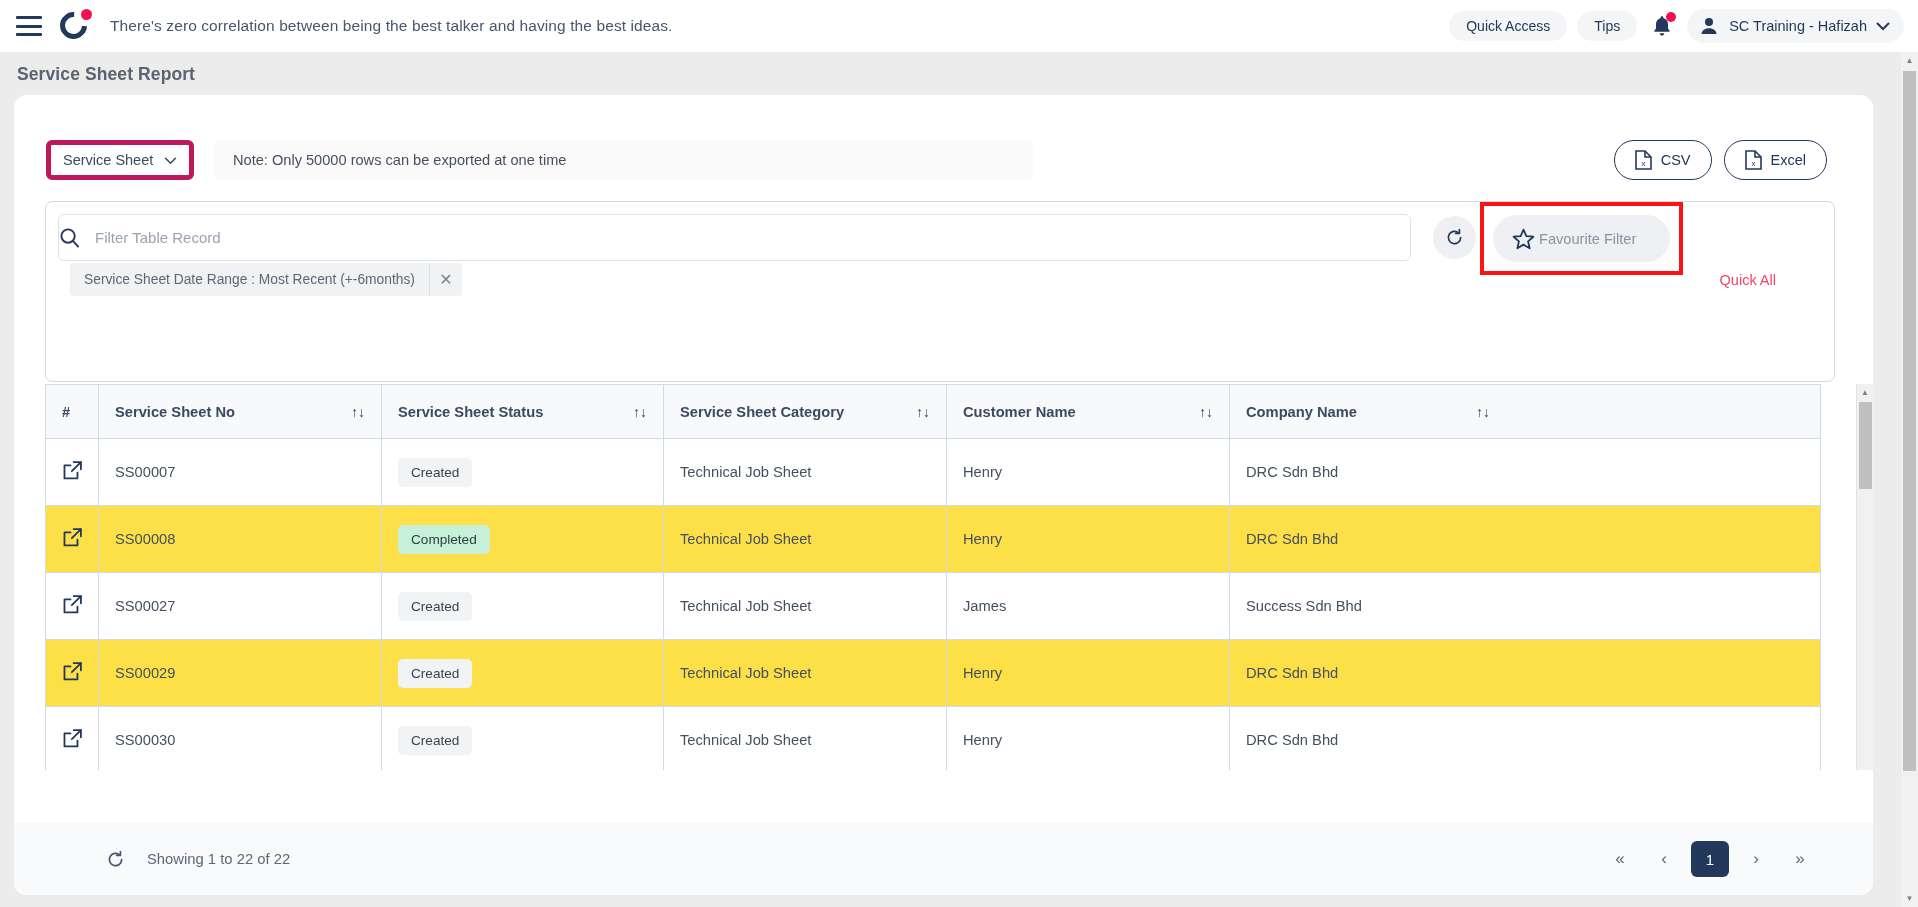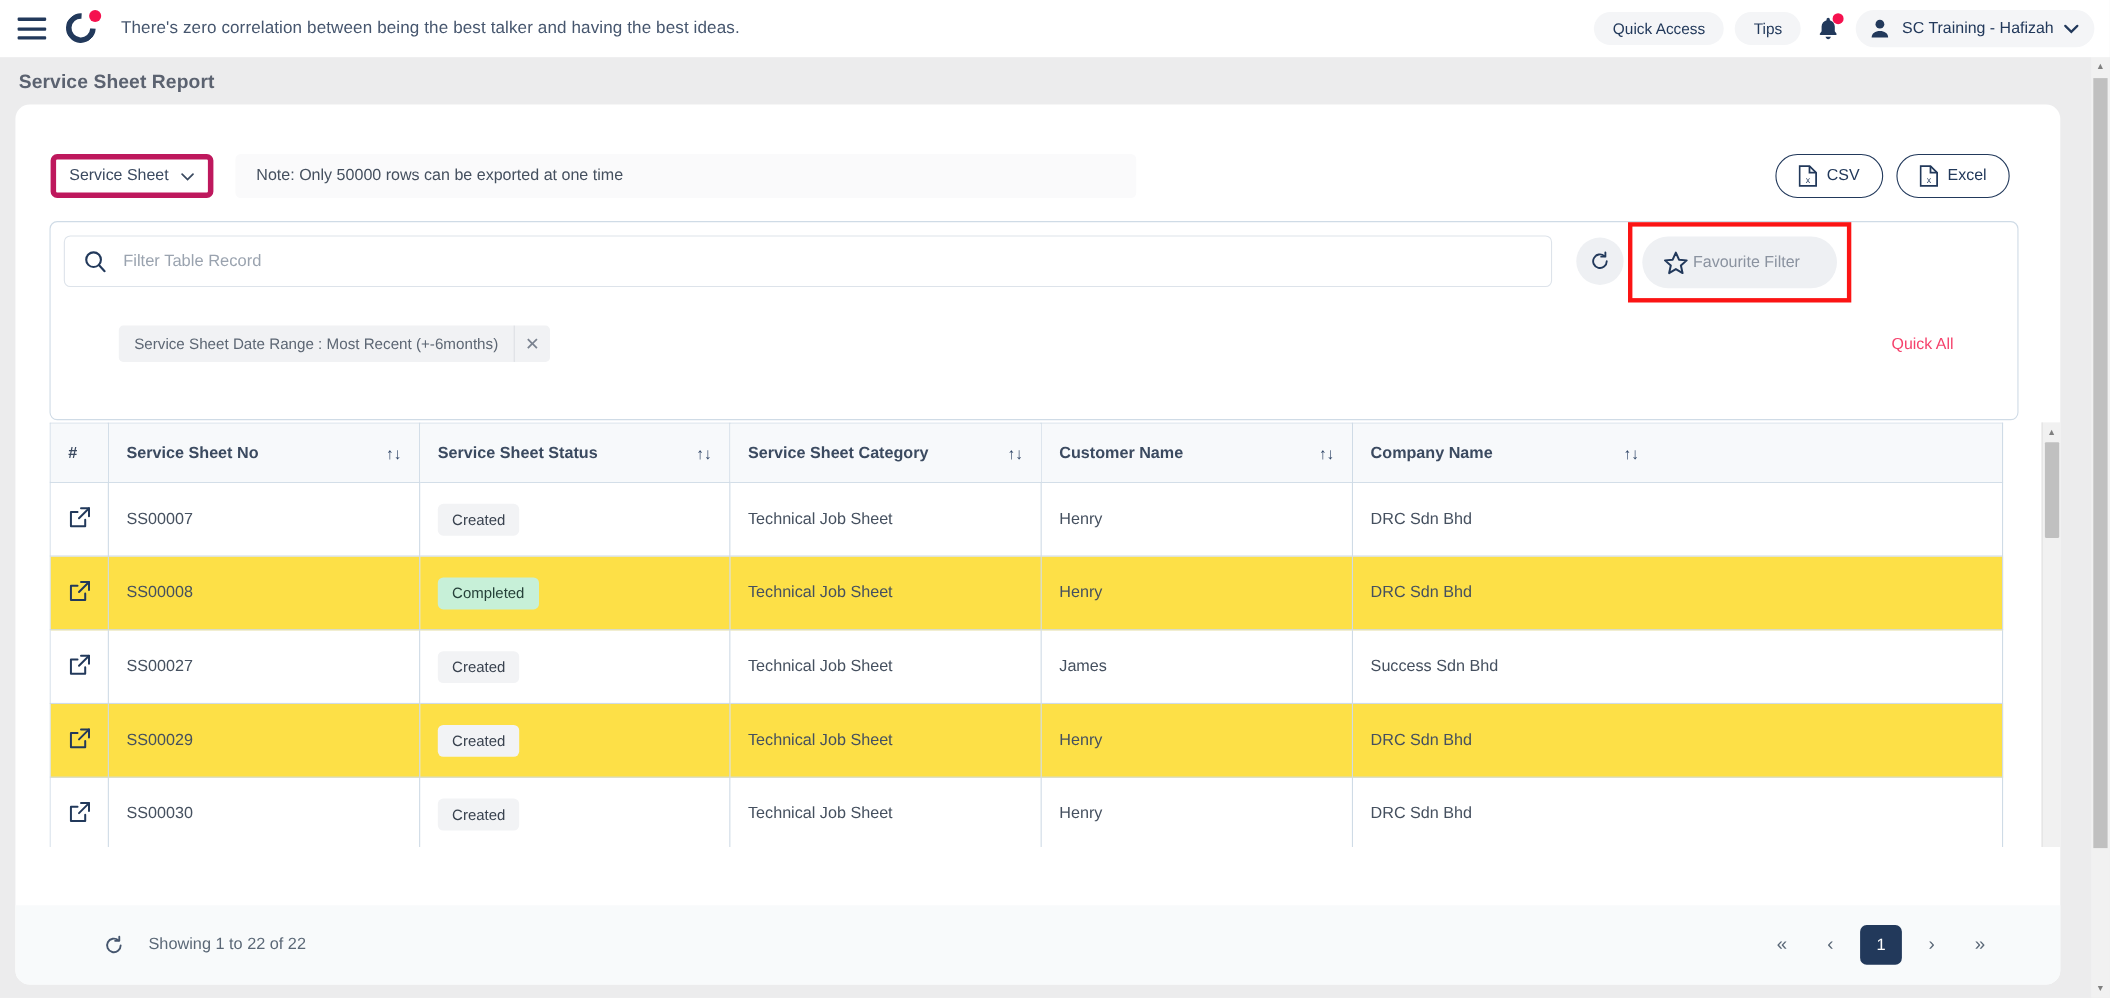--- a/index.html
+++ b/index.html
@@ -102,21 +102,21 @@
   .filter-panel {
     position: absolute; left: 31px; top: 106px;
     width: 1790px; height: 181px;
     border: 1px solid #cfdbe6; border-radius: 7px;
     background: #fff;
   }
   .search-row { position: absolute; left: 12px; top: 12px; display: flex; align-items: center; }
   .search-box {
     width: 1353px; height: 47px;
     border: 1px solid #dde3ea; border-radius: 6px;
-    display: flex; align-items: center; padding-left: 17px; gap: 15px;
+    display: flex; align-items: center; gap: 15px;
     background: #fff;
   }
   .search-box input {
     border: none; outline: none; font-size: 15px; color: #3b4a60;
     font-family: "Liberation Sans", sans-serif; flex: 1;
     background: transparent;
   }
   .search-box input::placeholder { color: #9aa3af; }
   .refresh-circle {
     width: 43px; height: 43px; border-radius: 50%; background: #eef0f3;
@@ -135,21 +135,21 @@
     width: 177px; height: 47px; border-radius: 24px; background: #eef0f3;
     display: flex; align-items: center; gap: 4px; padding-left: 19px;
     font-size: 14.6px; color: #8b93a0; cursor: pointer;
   }
   .defcol-btn {
     position: absolute; left: 1639px; top: 12px;
     width: 189px; height: 47px; background: #1f7a70;
     display: flex; align-items: center; gap: 12px; padding-left: 18px;
     color: #ffffff; font-size: 15px; font-weight: bold; cursor: pointer;
   }
-  .chip-row { position: absolute; left: 24px; top: 94px; right: 14px; display: flex; align-items: center; margin-left: 38px; }
+  .chip-row { position: absolute; left: 24px; top: 61px; right: 14px; display: flex; align-items: center; }
   .chip {
     height: 33px; background: #f1f2f4; border-radius: 4px;
     display: flex; align-items: center; font-size: 13.8px; color: #5d6774;
   }
   .chip .chip-label { padding: 0 14px; white-space: nowrap; }
   .chip .chip-x {
     border-left: 1px solid #dcdfe4; height: 100%;
     width: 33px; display: flex; align-items: center; justify-content: center;
     color: #7a828f; font-size: 16px; cursor: pointer;
   }
@@ -215,21 +215,21 @@
   }
 
   
   .footer {
     position: absolute; left: 0; bottom: 0;
     width: 1859px; height: 72px;
     background: #f8fafb;
     border-bottom-left-radius: 13px; border-bottom-right-radius: 13px;
     display: flex; align-items: center;
   }
-  .foot-left { display: flex; align-items: center; gap: 22px; padding-left: 80px; }
+  .foot-left { display: flex; align-items: center; gap: 22px; padding-left: 80px; margin-left: 12px; }
   .foot-txt { font-size: 14.8px; color: #5b6877; }
   .pager { margin-left: auto; display: flex; align-items: center; gap: 10px; padding-right: 56px; }
   .pg {
     width: 34px; height: 34px; display: flex; align-items: center; justify-content: center;
     color: #5b6877; font-size: 17px; cursor: pointer;
   }
   .pg.active {
     background: #22395b; color: #fff; border-radius: 6px;
     width: 38px; height: 36px; font-size: 15px;
   }

